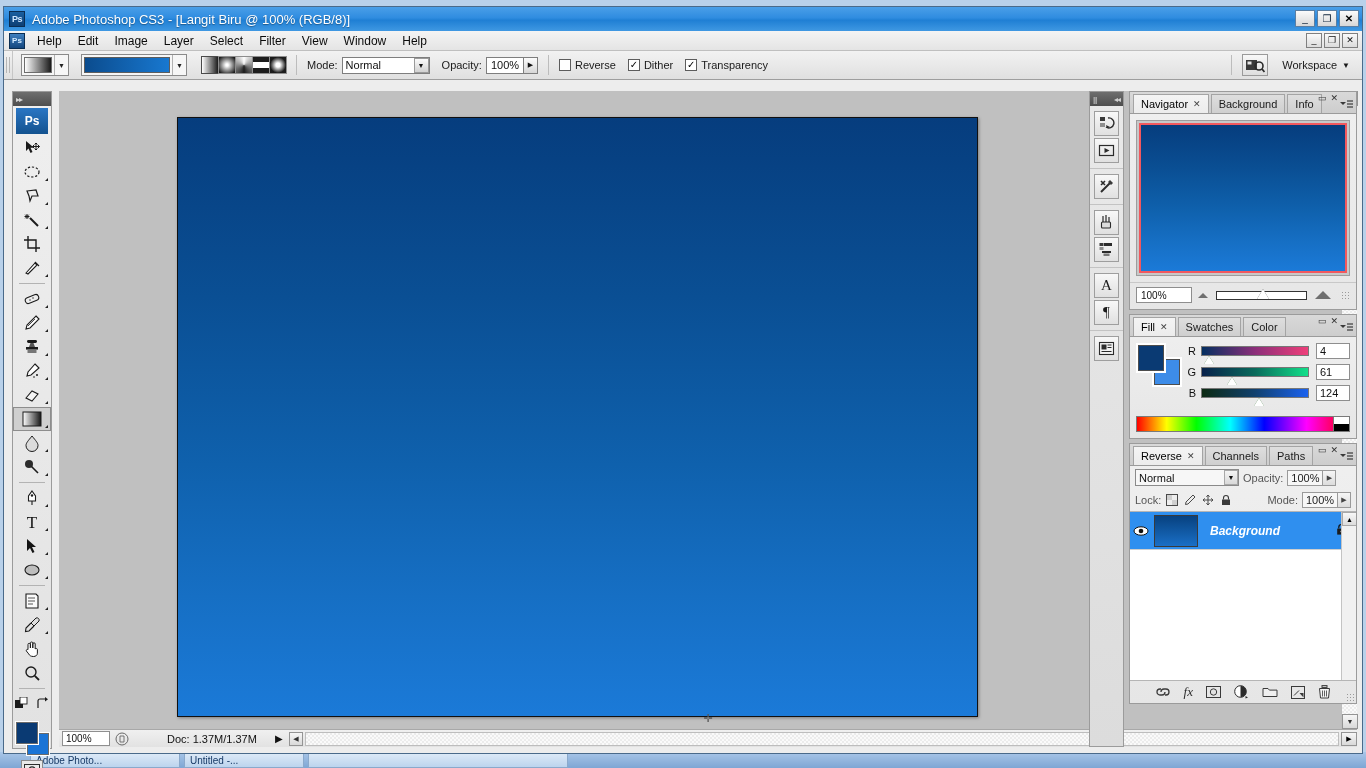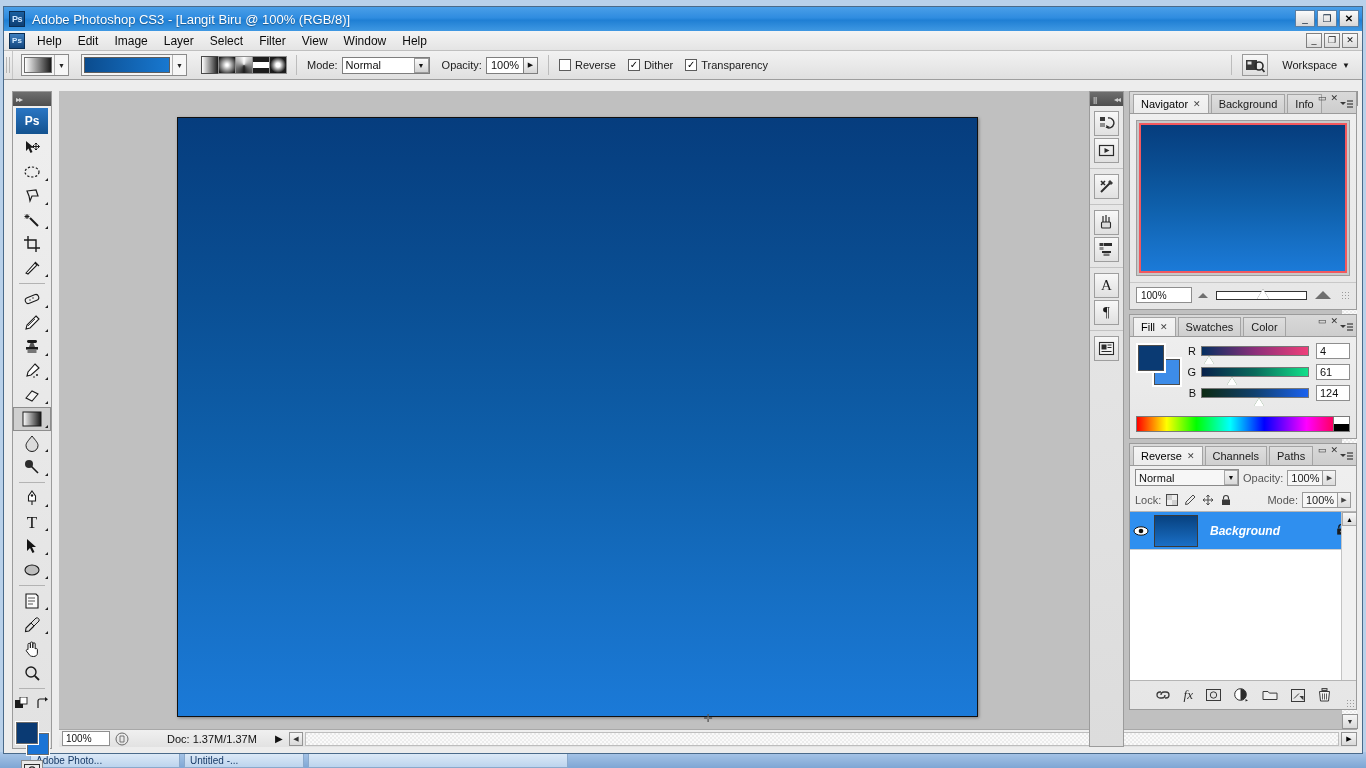--- a/index.html
+++ b/index.html
@@ -489,21 +489,21 @@
     position: absolute; right: 0; top: 0; bottom: 0; width: 15px;
     background: #f1f1f1; border-left: 1px solid #c4c4c4;
   }
   .lay-scroll .b {
     width: 15px; height: 14px;
     background: linear-gradient(to bottom,#f8f8f8,#dcdcdc);
     border: 1px solid #a8a8a8;
     display: flex; align-items: center; justify-content: center; font-size: 7px;
   }
   .lay-footer {
-    height: 28px; display: flex; align-items: center; justify-content: space-around;
+    height: 22px; display: flex; align-items: center; justify-content: space-around;
     padding: 0 18px;
   }
   .lf-ic { color: #3a3a3a; display: flex; align-items: center; }
   .resize-grip {
     position: absolute; right: 2px; bottom: 2px;
     width: 8px; height: 8px;
     background:
       radial-gradient(#9a9a9a 40%, transparent 41%) 0 0/3px 3px;
   }
 

